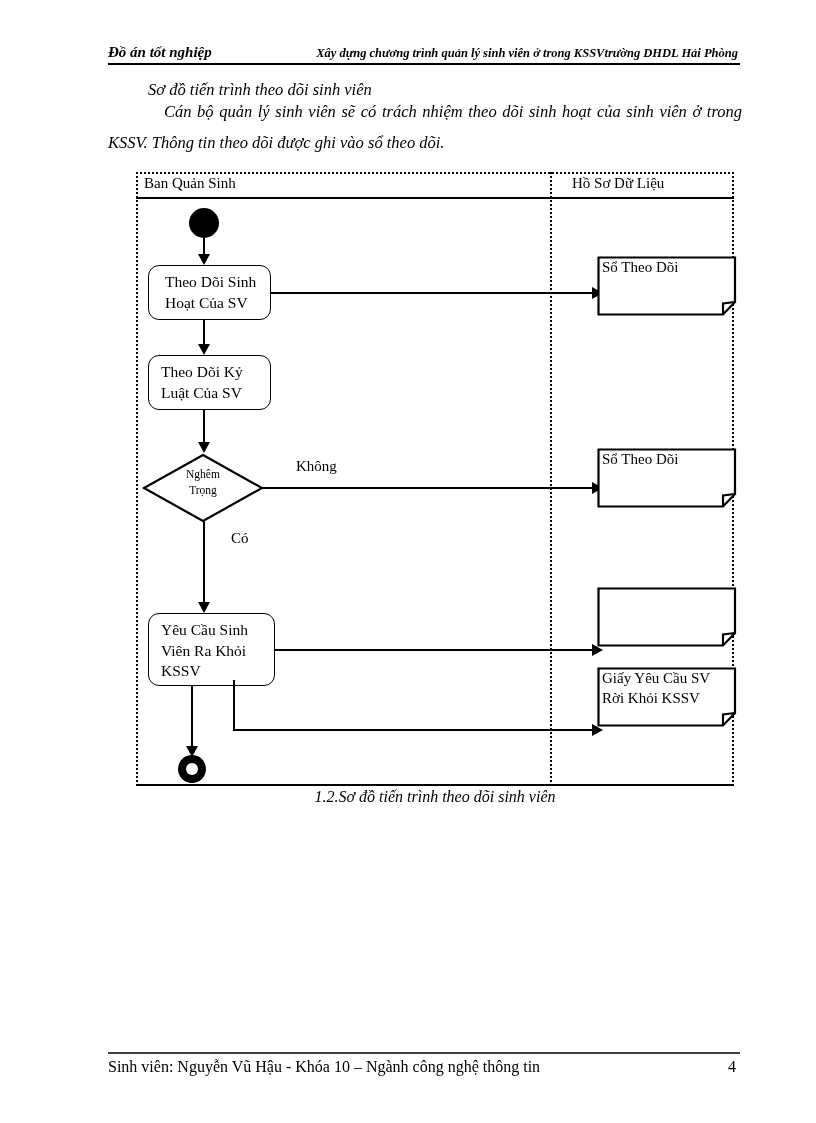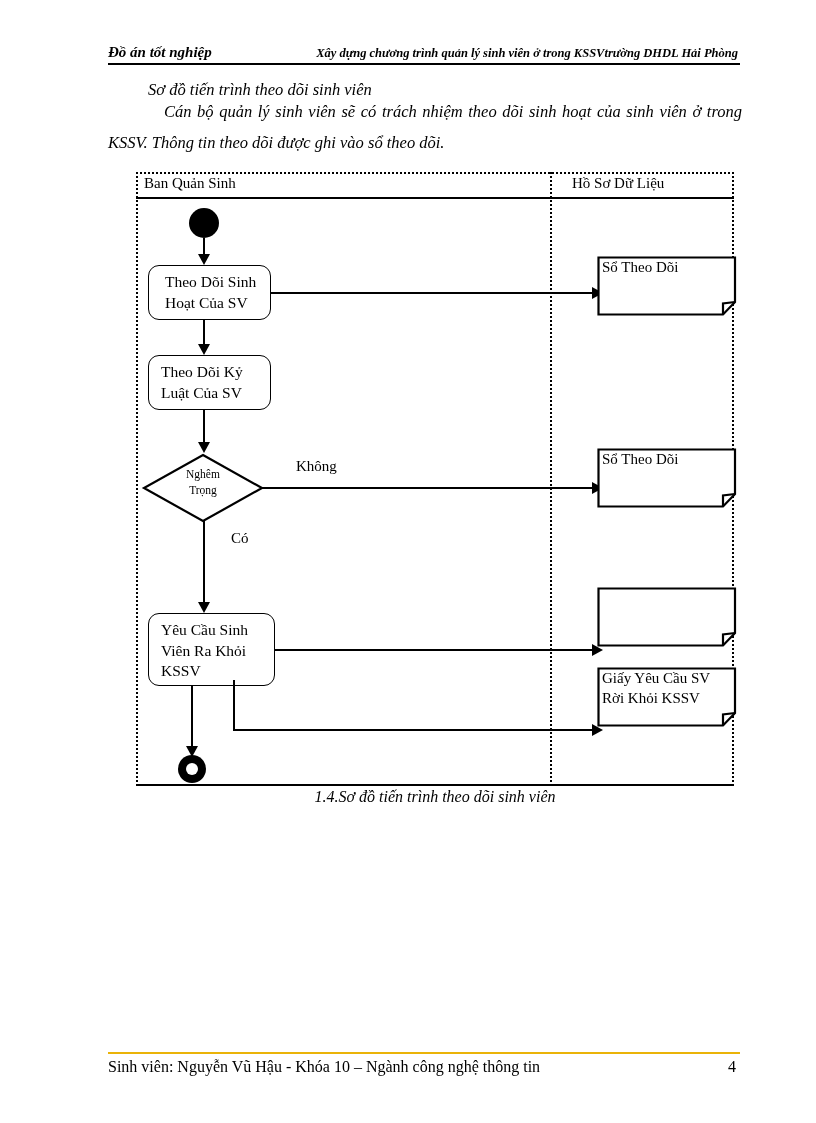--- a/index.html
+++ b/index.html
@@ -230,21 +230,21 @@
     font-size: 16px;
     font-style: italic;
   }
 
   
   .page-footer {
     position: absolute;
     left: 108px;
     top: 1052px;
     width: 632px;
-    border-top: 2px solid #eab308;
+    border-top: 2px solid #404040;
     padding-top: 4px;
     display: flex;
     justify-content: space-between;
     align-items: baseline;
   }
   .ftr-left { font-size: 16px; white-space: nowrap; }
   .ftr-right { font-size: 16px; padding-right: 4px; }
 </style>
 </head>
 <body>
@@ -347,18 +347,18 @@
       <path d="M138,46 L126,47.5 L126,58.5" fill="none" stroke="#000000" stroke-width="2.2"></path>
     </svg>
     <div class="dtext">
       <div>Giấy Yêu Cầu SV</div>
       <div>Rời Khỏi KSSV</div>
     </div>
   </div>
 
 </div>
 
-<div class="caption">1.4.Sơ đồ tiến trình theo dõi sinh viên</div>
+<div class="caption">1.2.Sơ đồ tiến trình theo dõi sinh viên</div>
 
 <div class="page-footer">
   <span class="ftr-left">Sinh viên: Nguyễn Vũ Hậu - Khóa 10 – Ngành công nghệ thông tin</span>
   <span class="ftr-right">4</span>
 </div>
 
 </body></html>

